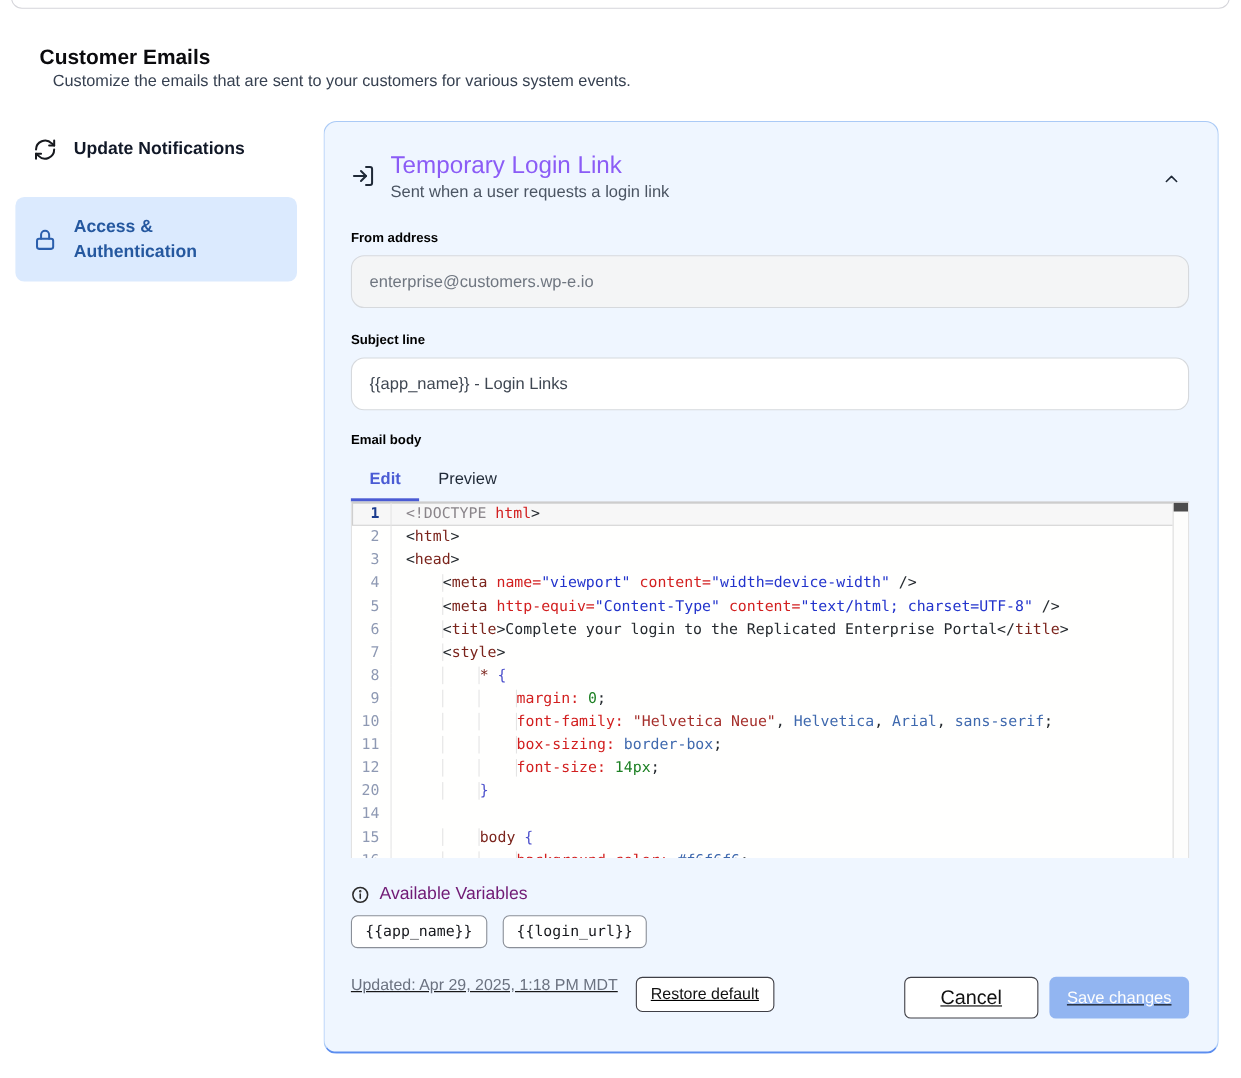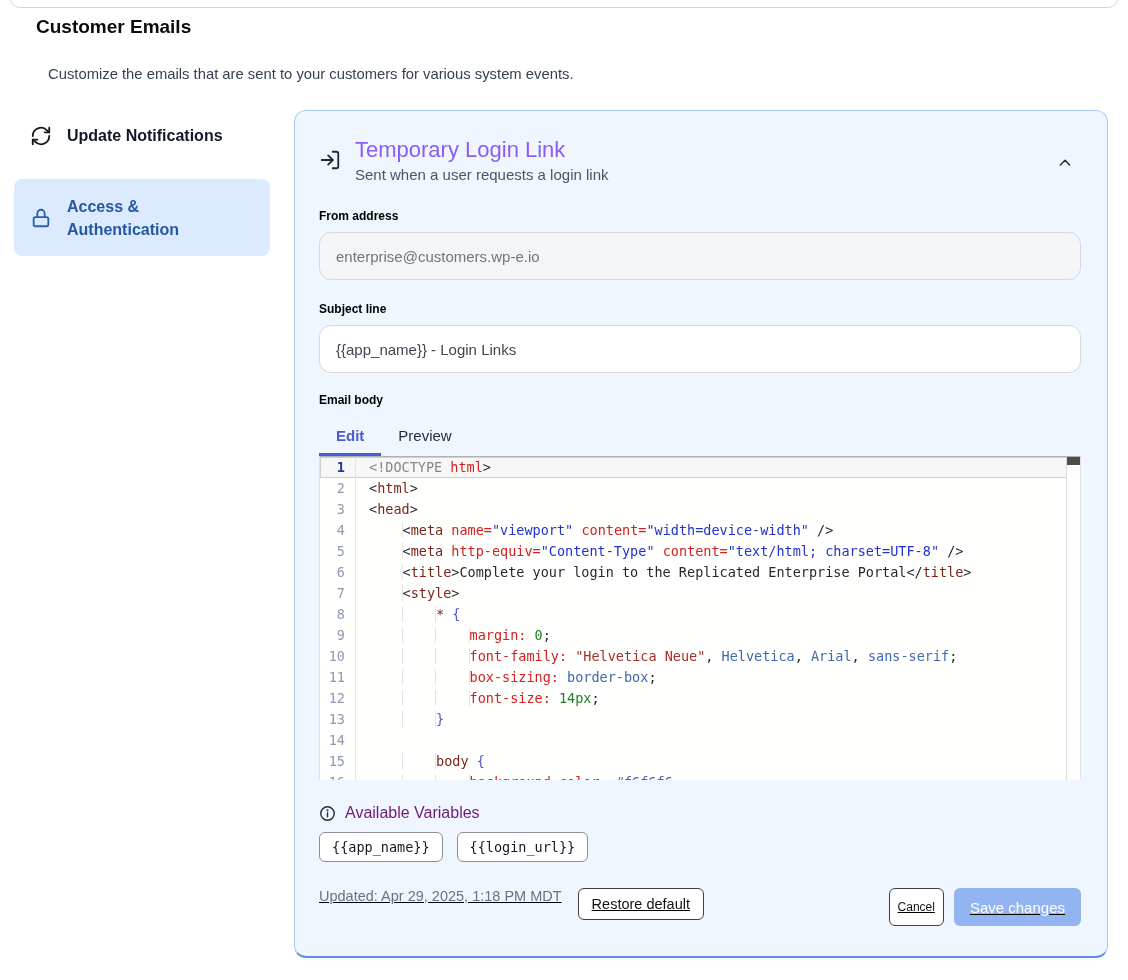--- a/index.html
+++ b/index.html
@@ -3,21 +3,21 @@
 <meta charset="utf-8">
 <style>
   * { margin:0; padding:0; box-sizing:border-box; }
   body { background:#fff; font-family:"Liberation Sans", sans-serif; }
   .page { position:relative; width:1128px; height:980px; background:#fff; overflow:hidden; }
 
   
   .top-strip { position:absolute; left:10px; right:10px; top:-12px; height:20px;
     border:1px solid #d5d5da; border-radius:10px; background:#fff; }
 
-  .page-title { position:absolute; left:36px; top:16px; font-size:19px; font-weight:700; color:#0b0b0e; }
+  .page-title { position:absolute; left:36px; top:42px; font-size:19px; font-weight:700; color:#0b0b0e; }
   .page-subtitle { position:absolute; left:48px; top:66px; font-size:14.8px; color:#374151; }
 
   
   .sidebar { position:absolute; left:14px; top:110px; width:256px; }
   .side-item { display:flex; align-items:center; gap:15px; padding:14px 16px; border-radius:8px;
     font-size:16px; font-weight:600; color:#111827; cursor:pointer; line-height:1.45; }
   .side-item.active { background:#dbeafe; color:#25589f; min-height:77px; }
   .side-item + .side-item { margin-top:18px; }
   .side-item .icn { flex:0 0 auto; display:flex; }
 
@@ -67,21 +67,21 @@
   .chip { background:#fff; border:1px solid #8a8f98; border-radius:6px; padding:6px 12px;
     font-family:"DejaVu Sans Mono",monospace; font-size:13.5px; color:#16181d; cursor:pointer; }
 
   
   .footer { display:flex; align-items:flex-start; margin-top:26px;text-decoration:underline; }
   .updated { font-size:14.5px; color:#6b7280; }
   .btn { border-radius:6px; cursor:pointer; font-family:"Liberation Sans",sans-serif; }
   .btn.outline { background:#fff; border:1.5px solid #3f3f46; color:#111; }
   .btn.restore { margin-left:16px; height:32px; padding:0 13px; font-size:14.5px; }
   .spacer { flex:1; }
-  .btn.cancel { height:38px; padding:0 8px; font-size:12px; }
+  .btn.cancel { height:38px; padding:0 32px; font-size:18px; }
   .btn.save { height:38px; padding:0 16px; font-size:15px; margin-left:10px;
     background:#92b5f1; border:none; color:#fdfdfd; }
 
   svg { display:block; }
 </style>
 </head>
 <body>
 
 <div class="page">
   <div class="top-strip"></div>
@@ -191,21 +191,21 @@
           </div>
           <div class="cl">
             <div class="gut">11</div>
             <div class="txt"><span class="ig">    </span><span class="ig">    </span><span class="ig">    </span><span class="tok-r">box-sizing:</span><span class="tok-p"> </span><span class="tok-v">border-box</span><span class="tok-p">;</span></div>
           </div>
           <div class="cl">
             <div class="gut">12</div>
             <div class="txt"><span class="ig">    </span><span class="ig">    </span><span class="ig">    </span><span class="tok-r">font-size:</span><span class="tok-p"> </span><span class="tok-n">14px</span><span class="tok-p">;</span></div>
           </div>
           <div class="cl">
-            <div class="gut">13</div>
+            <div class="gut">20</div>
             <div class="txt"><span class="ig">    </span><span class="ig">    </span><span class="tok-b">}</span></div>
           </div>
           <div class="cl">
             <div class="gut">14</div>
             <div class="txt"><span class="tok-p"></span></div>
           </div>
           <div class="cl">
             <div class="gut">15</div>
             <div class="txt"><span class="ig">    </span><span class="ig">    </span><span class="tok-t">body</span><span class="tok-p"> </span><span class="tok-b">{</span></div>
           </div>

